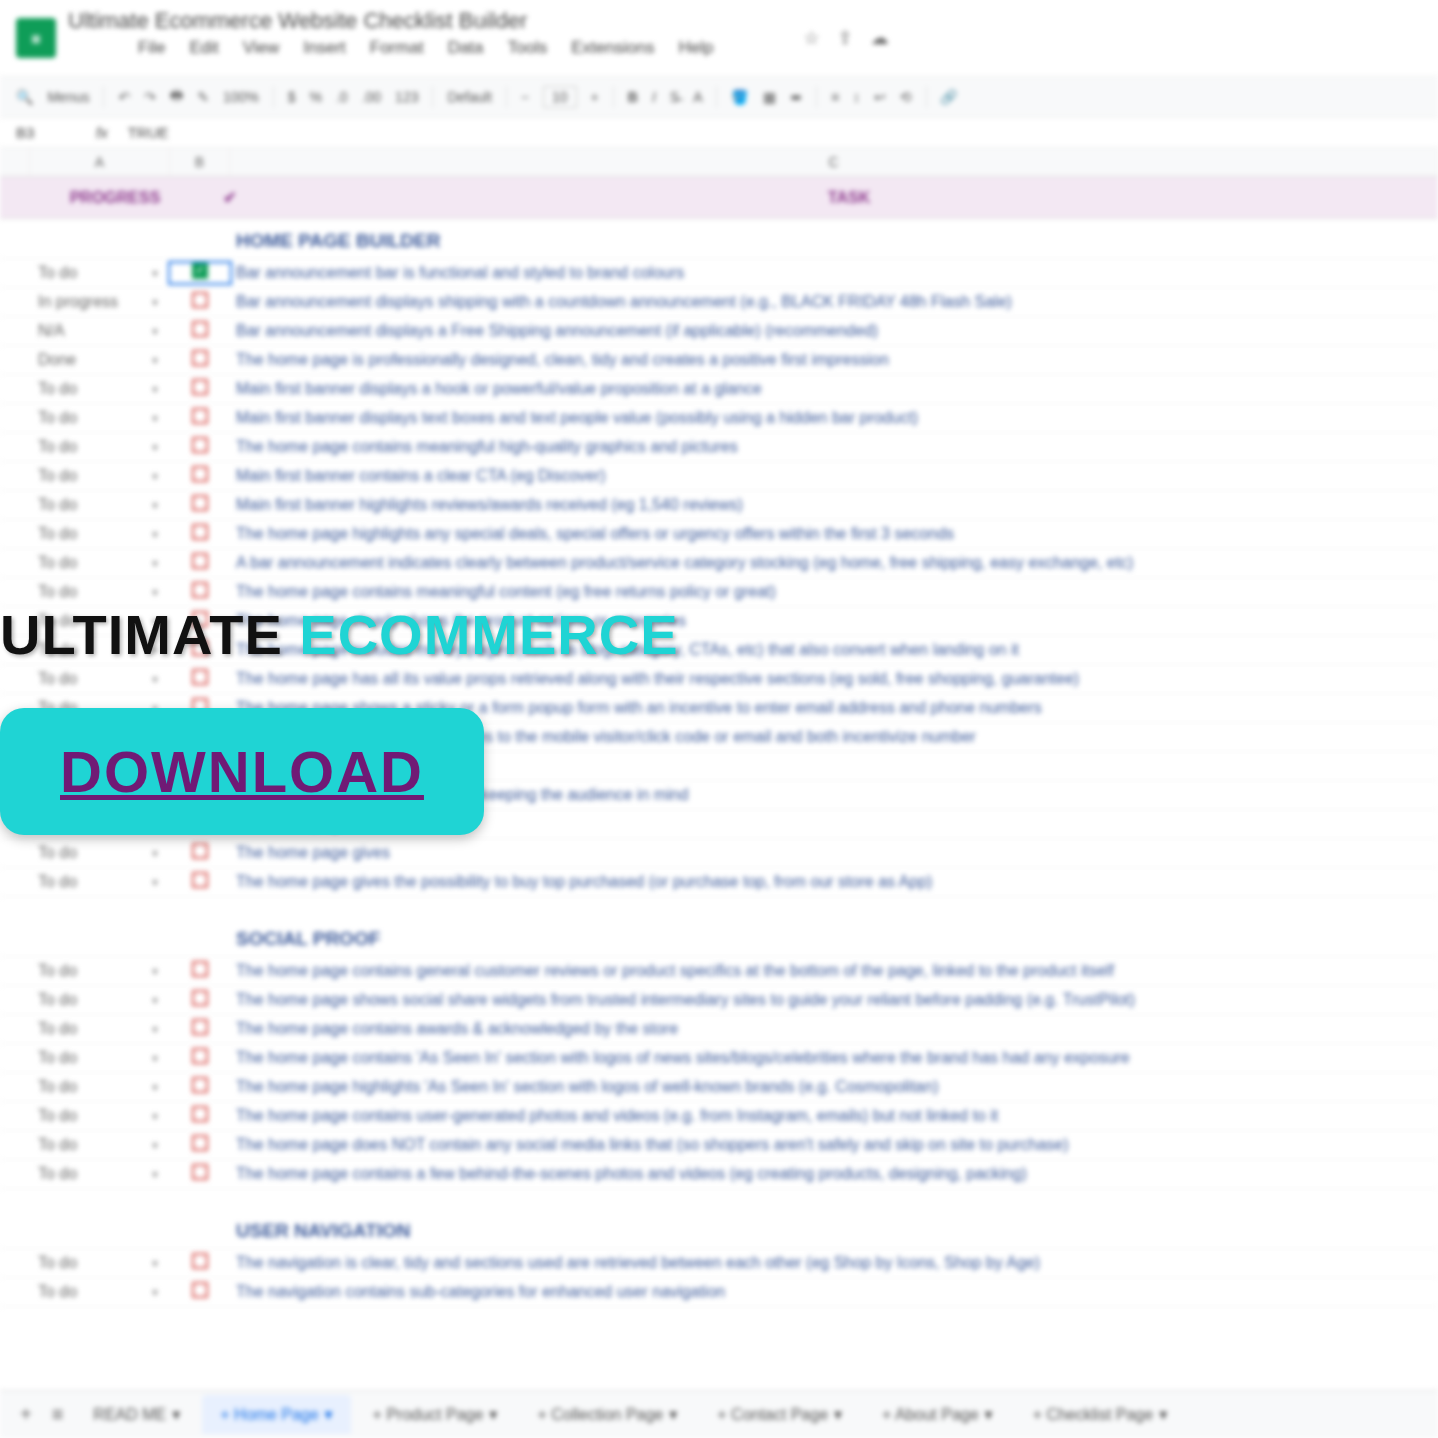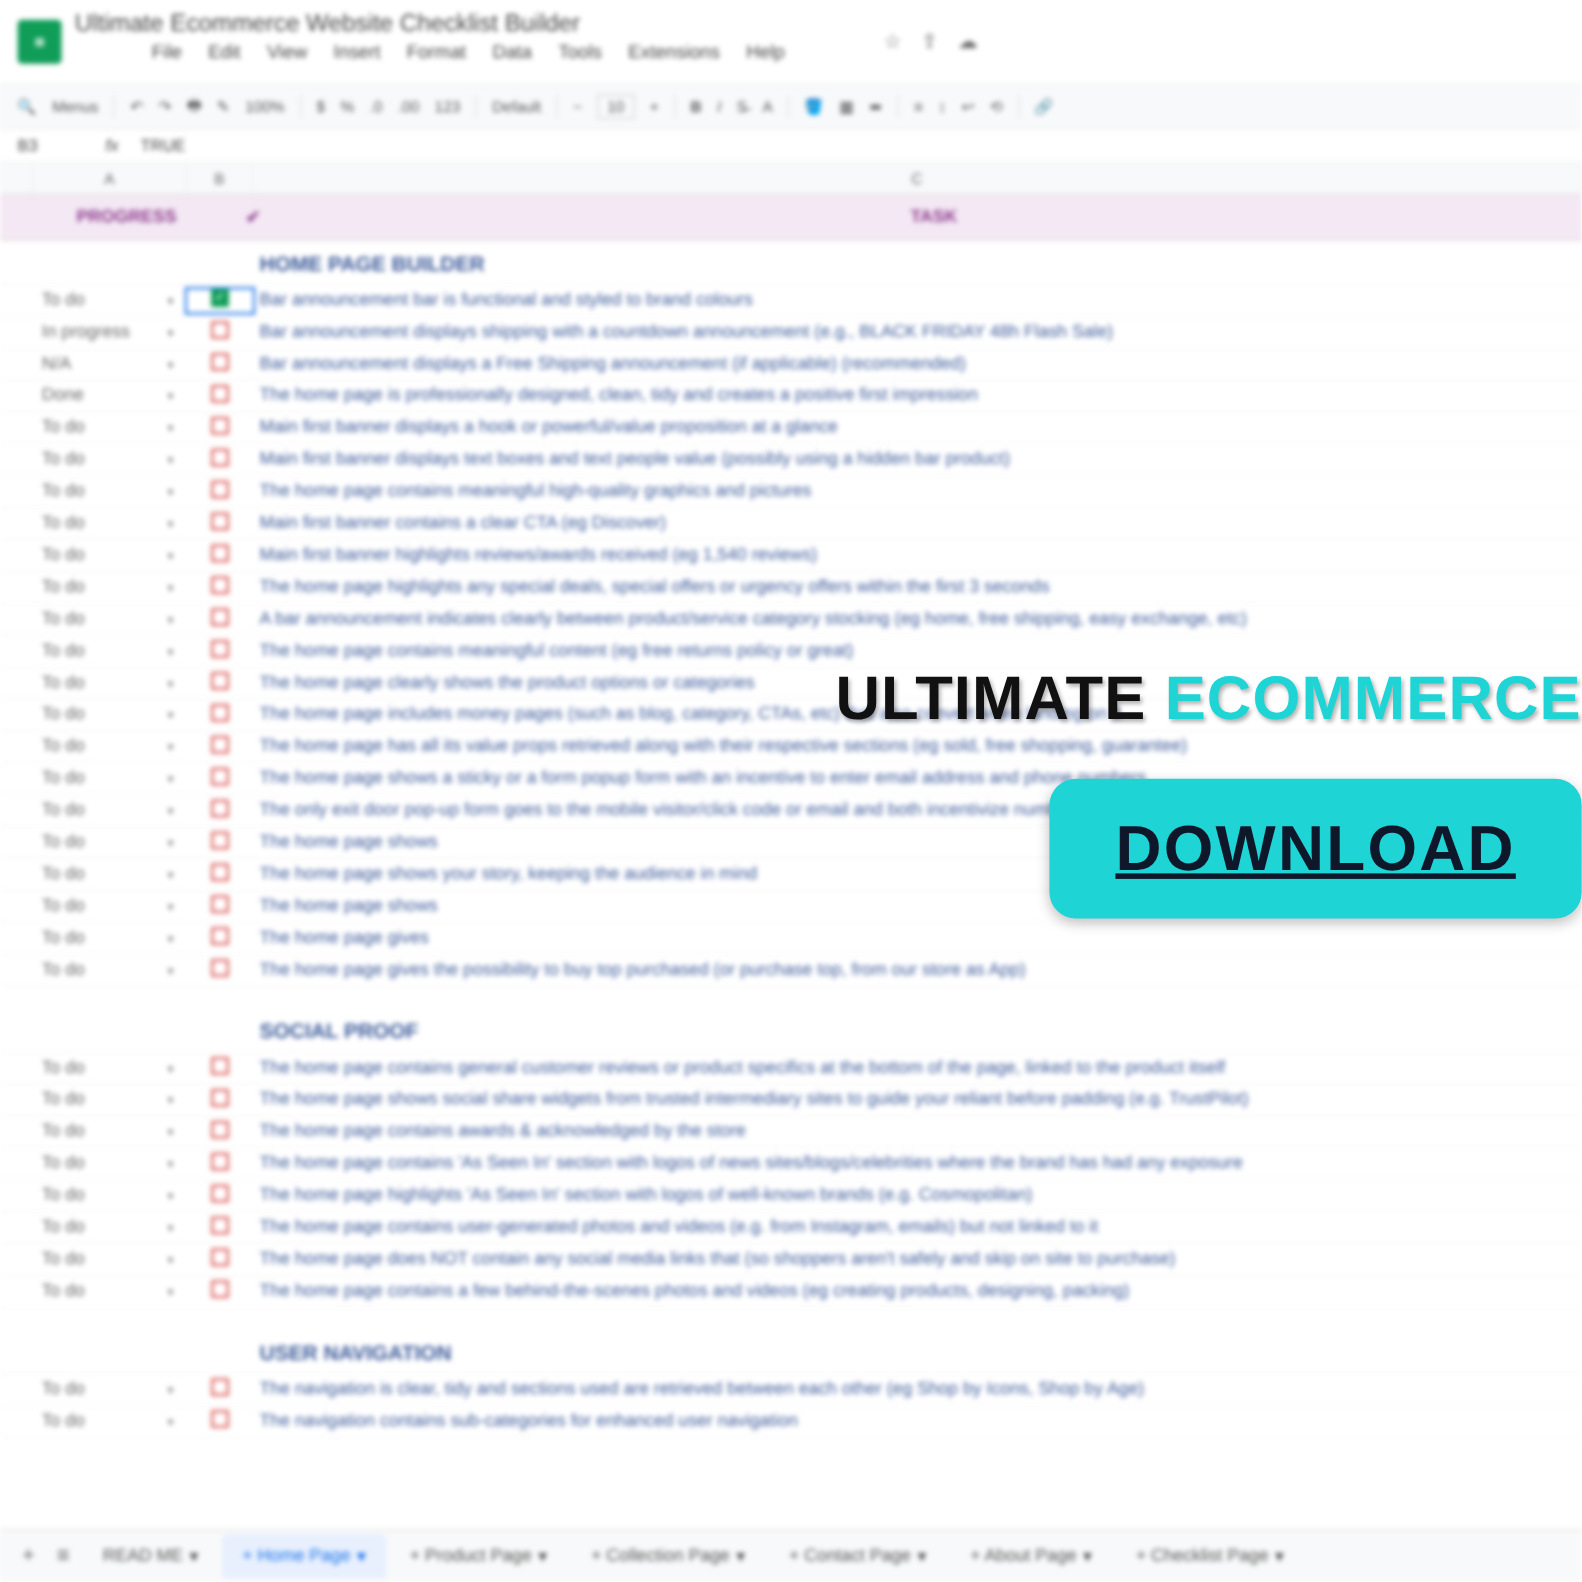--- a/index.html
+++ b/index.html
@@ -54,24 +54,24 @@
 .row.section { height:40px; }
 .row.active .cb { outline:2px solid #1a73e8; }
 
 
 .tabs { position:absolute; bottom:0; left:0; right:0; height:48px; background:#f8f9fa; border-top:1px solid #ddd; display:flex; align-items:center; gap:4px; padding:0 12px; font-size:16px; color:#555; }
 .tabs .tab { padding:10px 18px; display:flex; align-items:center; gap:6px; border-radius:4px 4px 0 0; }
 .tabs .tab.active { background:#e8f0fe; color:#1a73e8; }
 .tabs .tabicon { font-size:20px; color:#666; padding:0 8px; }
 
 
-.overlay { position:absolute; top:0; left:0; right:0; bottom:0; display:flex; flex-direction:column; align-items:flex-end; justify-content:center; pointer-events:none; }
+.overlay { position:absolute; top:0; left:0; right:0; bottom:0; display:flex; flex-direction:column; align-items:flex-start; justify-content:center; pointer-events:none; }
 .overlay h1 { font-family:Arial Black,Arial,sans-serif; font-weight:900; font-size:56px; line-height:1.15; text-align:center; color:#111; text-shadow:2px 2px 4px rgba(0,0,0,.3); letter-spacing:1px; }
 .overlay h1 .teal { color:#1fd4d4; }
-.overlay .btn { margin-top:40px; background:#1fd4d4; color:#0f172a; font-family:Arial Black,Arial,sans-serif; font-weight:900; font-size:58px; padding:30px 60px; border-radius:24px; text-decoration:underline; letter-spacing:2px; box-shadow:0 4px 12px rgba(0,0,0,.25); }
+.overlay .btn { margin-top:40px; background:#1fd4d4; color:#701a75; font-family:Arial Black,Arial,sans-serif; font-weight:900; font-size:58px; padding:30px 60px; border-radius:24px; text-decoration:underline; letter-spacing:2px; box-shadow:0 4px 12px rgba(0,0,0,.25); }
 </style>
 </head>
 <body>
 
 <div class="bg">
 
   <div class="titlebar">
     <div class="doc-icon">▦</div>
     <div>
       <div class="doc-title">Ultimate Ecommerce Website Checklist Builder</div>

